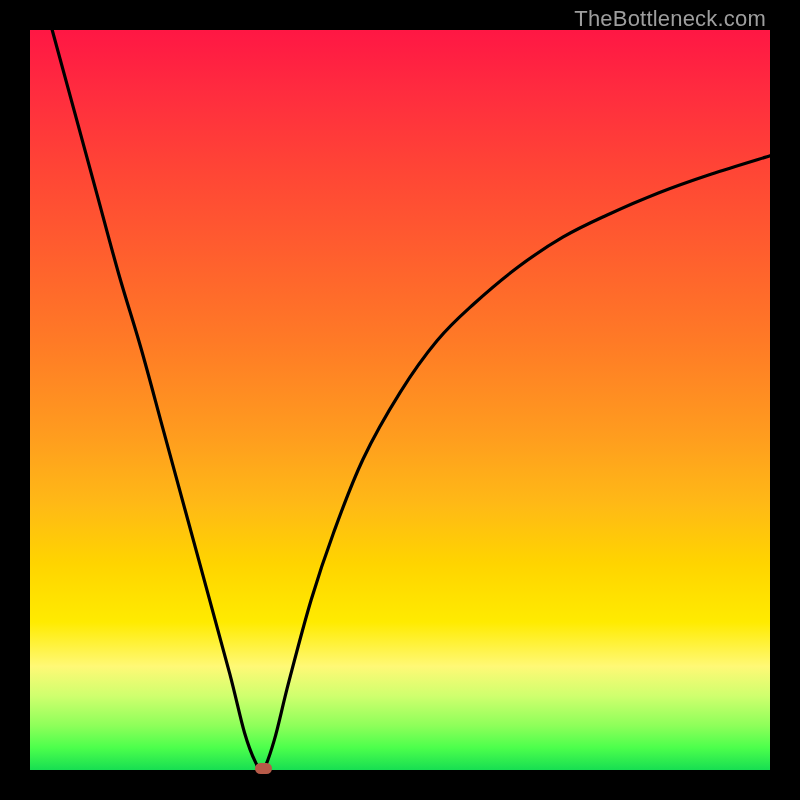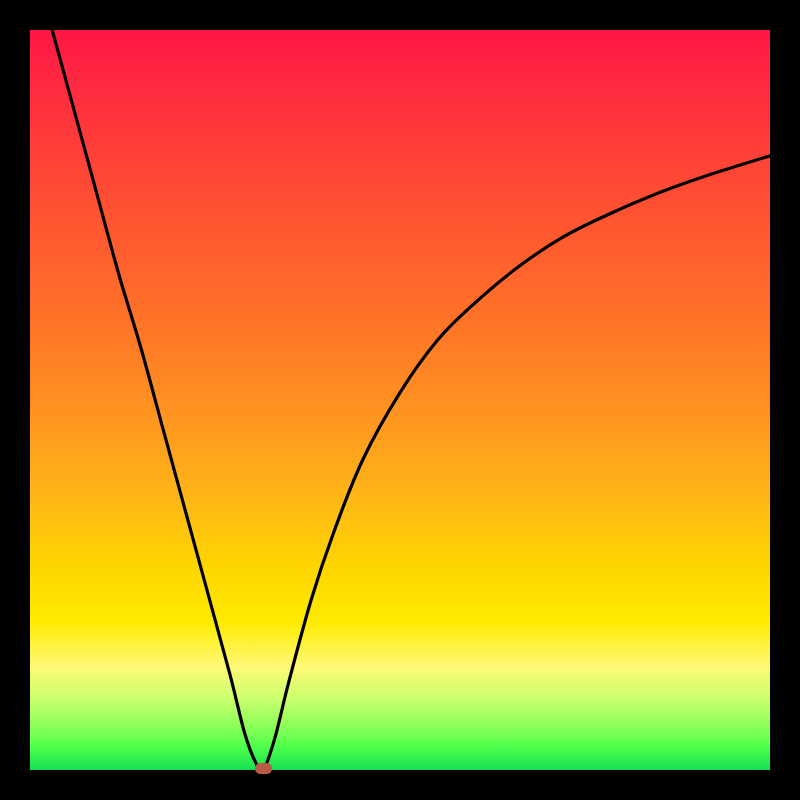--- a/index.html
+++ b/index.html
@@ -60,20 +60,21 @@
     height: 11px;
     border-radius: 6px;
     background: #b75a48;
   }
 </style>
 </head>
 <body>
 
 <div class="frame">
 
+  <div class="watermark">TheBottleneck.com</div>
 
   <div class="plot">
 
     <svg class="curve" viewBox="0 0 740 740" preserveAspectRatio="none">
       <path id="curve-path" d="M 22.20 0.00 C 26.20 14.65, 36.41 52.10, 44.40 81.40 C 52.39 110.70, 58.61 133.50, 66.60 162.80 C 74.59 192.10, 80.81 216.23, 88.80 244.20 C 96.79 272.17, 103.01 290.23, 111.00 318.20 C 118.99 346.17, 125.21 370.30, 133.20 399.60 C 141.19 428.90, 147.41 451.70, 155.40 481.00 C 163.39 510.30, 169.61 533.10, 177.60 562.40 C 185.59 591.70, 193.14 618.49, 199.80 643.80 C 206.46 669.11, 209.94 687.02, 214.60 703.00 C 219.26 718.98, 222.37 725.94, 225.70 732.60 C 229.03 739.26, 229.77 744.00, 233.10 740.00 C 236.43 736.00, 239.54 726.38, 244.20 710.40 C 248.86 694.42, 252.34 676.51, 259.00 651.20 C 265.66 625.89, 273.21 596.44, 281.20 569.80 C 289.19 543.16, 294.08 528.51, 303.40 503.20 C 312.72 477.89, 321.01 454.51, 333.00 429.20 C 344.99 403.89, 356.68 383.91, 370.00 362.60 C 383.32 341.29, 393.68 326.78, 407.00 310.80 C 420.32 294.82, 429.35 287.12, 444.00 273.80 C 458.65 260.48, 472.42 248.79, 488.40 236.80 C 504.38 224.81, 516.82 216.52, 532.80 207.20 C 548.78 197.88, 559.88 192.99, 577.20 185.00 C 594.52 177.01, 610.35 170.13, 629.00 162.80 C 647.65 155.47, 660.82 150.96, 680.80 144.30 C 700.78 137.64, 729.34 129.13, 740.00 125.80" fill="none" stroke="#000" stroke-width="3.2" stroke-linecap="round" stroke-linejoin="round"></path>
     </svg>
 
     <div id="min-marker" class="marker" style="left: 224.6px; top: 733px; background: rgb(183, 90, 72);"></div>
 
   </div>

